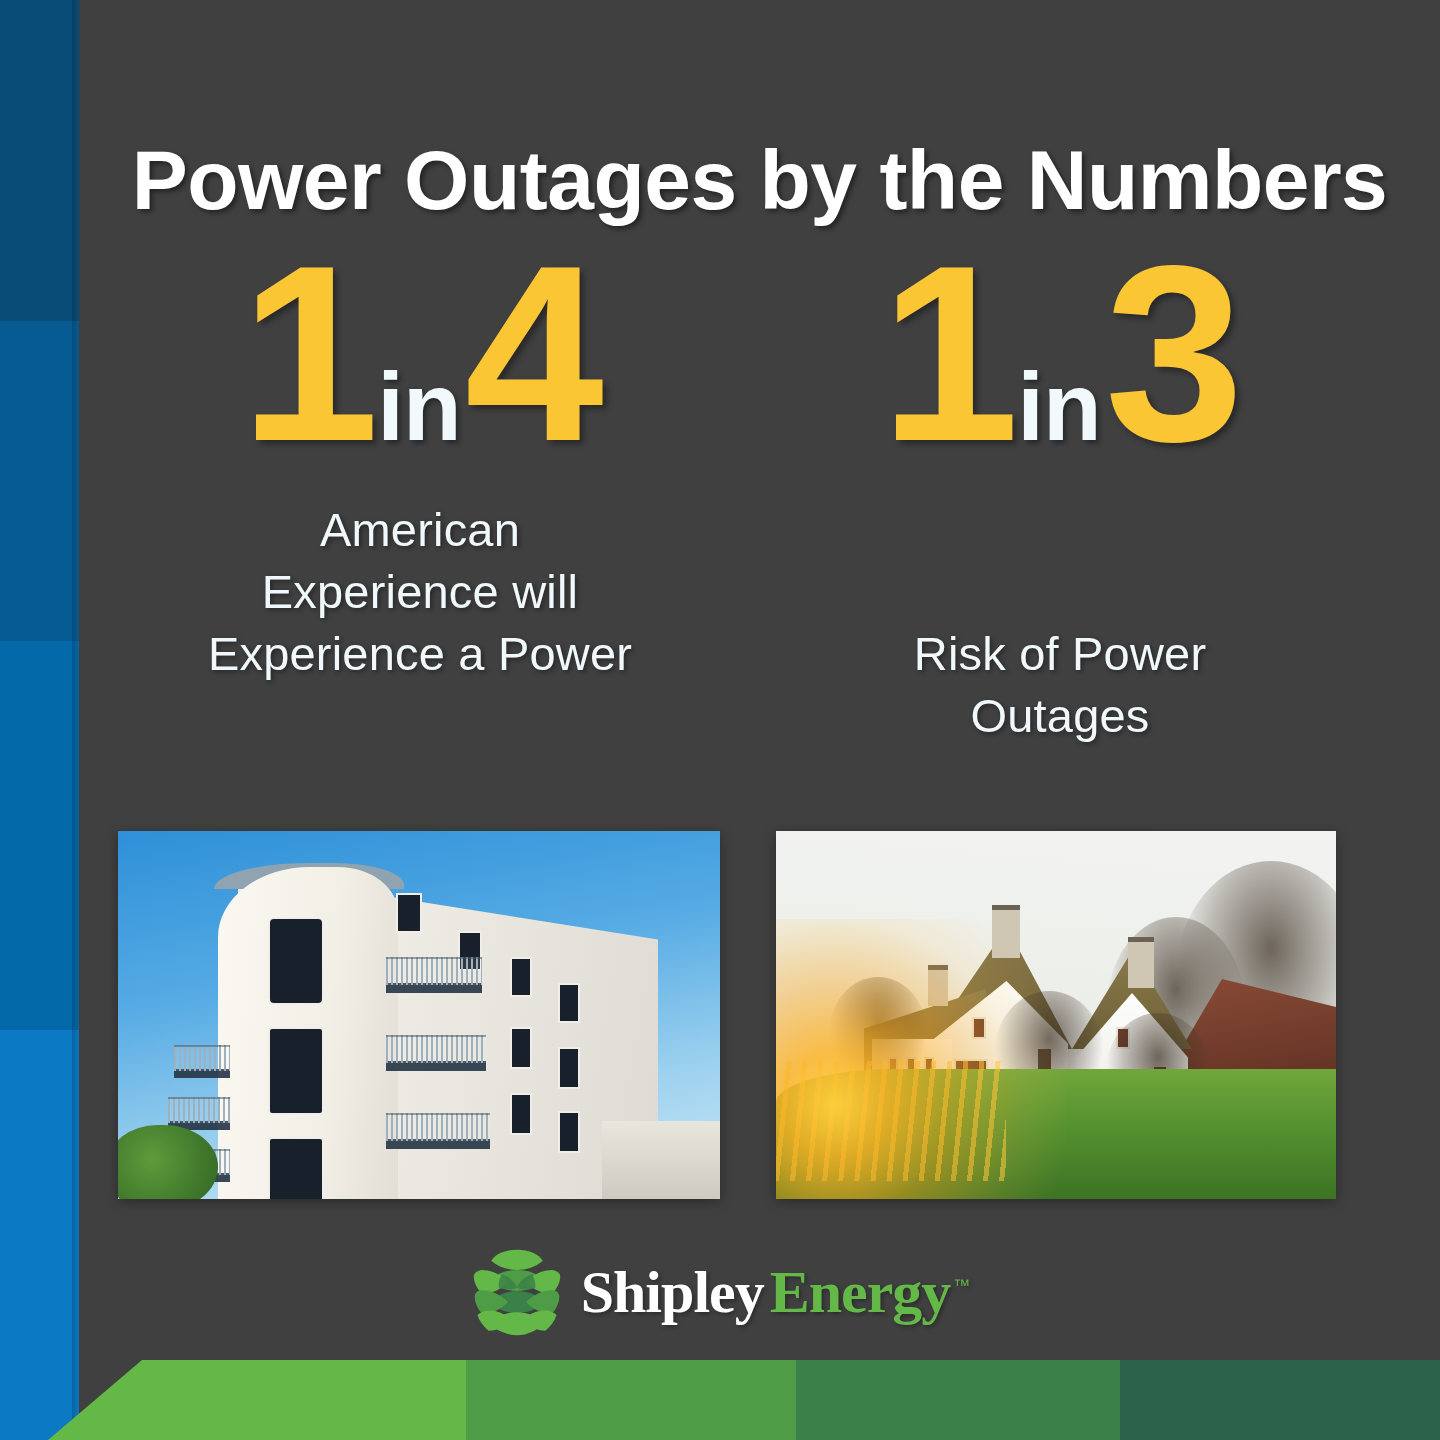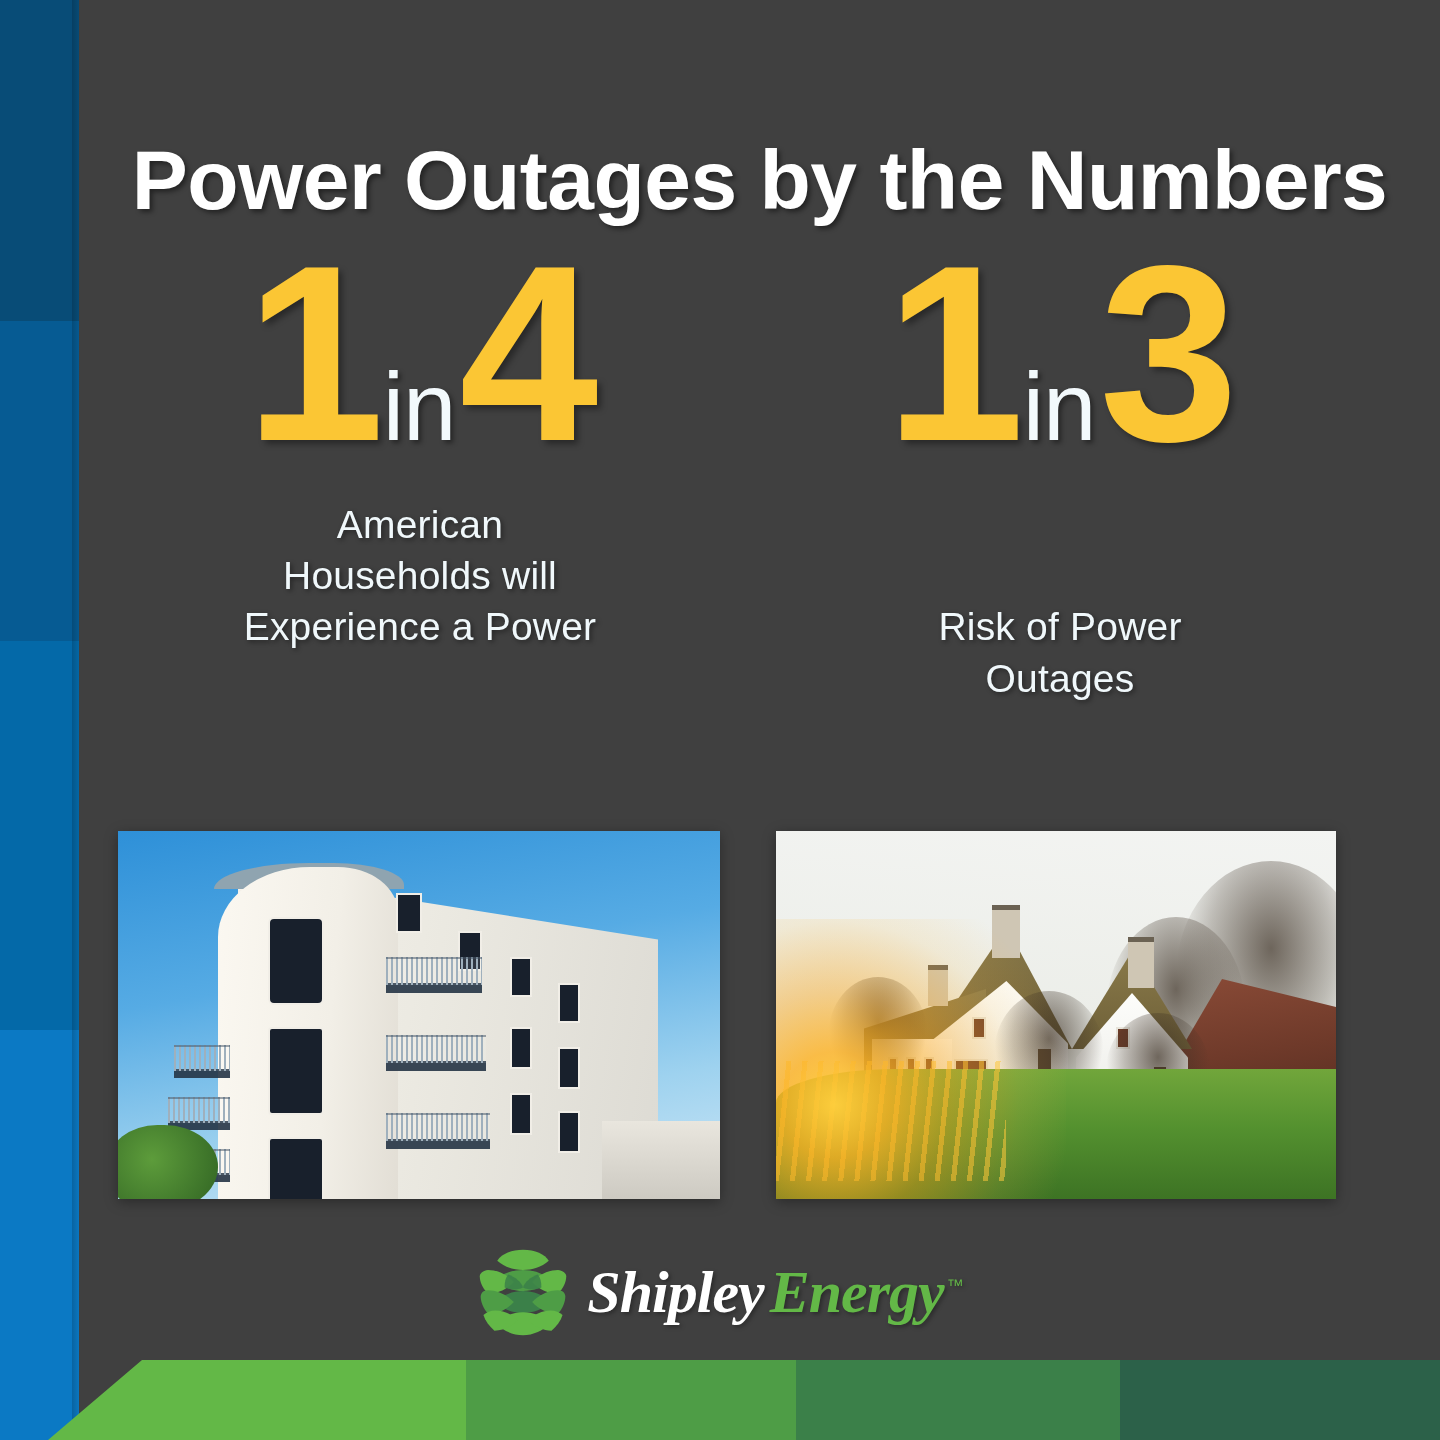--- a/index.html
+++ b/index.html
@@ -95,31 +95,31 @@
     font-size: 250px;
     line-height: 0.95;
     font-weight: bold;
     letter-spacing: -4px;
     white-space: nowrap;
     text-shadow: 4px 4px 6px rgba(0,0,0,0.38);
   }
   .bignum .word-in {
     color: #f2f9fc;
     font-size: 96px;
-    font-weight: normal;
+    font-weight: bold;
     letter-spacing: -1px;
     margin: 0 4px 0 2px;
     vertical-align: baseline;
     text-shadow: 3px 3px 5px rgba(0,0,0,0.42);
   }
   .caption {
     display: block;
     margin-top: 26px;
     color: #f0f8fb;
-    font-size: 39px;
+    font-size: 47px;
     line-height: 1.32;
     font-weight: 400;
     letter-spacing: 0.2px;
     text-shadow: 2px 2px 5px rgba(0,0,0,0.45);
   }
 
   
   .photo {
     position: absolute;
     z-index: 6;
@@ -265,21 +265,20 @@
     flex: 0 0 auto;
   }
   #logo-text {
     font-family: "Liberation Serif", "DejaVu Serif", serif;
     font-weight: bold;
     font-size: 60px;
     line-height: 1;
     letter-spacing: -1px;
     white-space: nowrap;
     text-shadow: 2px 2px 4px rgba(0,0,0,0.35);
-    font-style: italic;
   }
   #logo-word-1 { color: #ffffff; }
   #logo-word-2 { color: #63b847; margin-left: 6px; }
   #logo-tm {
     font-family: "Liberation Sans", sans-serif;
     font-size: 17px;
     color: #63b847;
     vertical-align: super;
     font-weight: normal;
     margin-left: 3px;
@@ -299,21 +298,21 @@
   <div id="strip-seam"></div>
 
   <h1 id="title">Power Outages by the Numbers</h1>
 
   <div id="stats">
 
     <div class="stat-col">
       <span class="bignum"><span>1</span><span class="word-in">in</span><span>4</span></span>
       <span class="caption">
         <span>American</span><br>
-        <span>Households will</span><br>
+        <span>Experience will</span><br>
         <span>Experience a Power</span><br>
       </span>
     </div>
 
     <div class="stat-col">
       <span class="bignum"><span>1</span><span class="word-in">in</span><span>3</span></span>
       <span class="caption">
         <br>
         <br>
         <span>Risk of Power</span><br>

